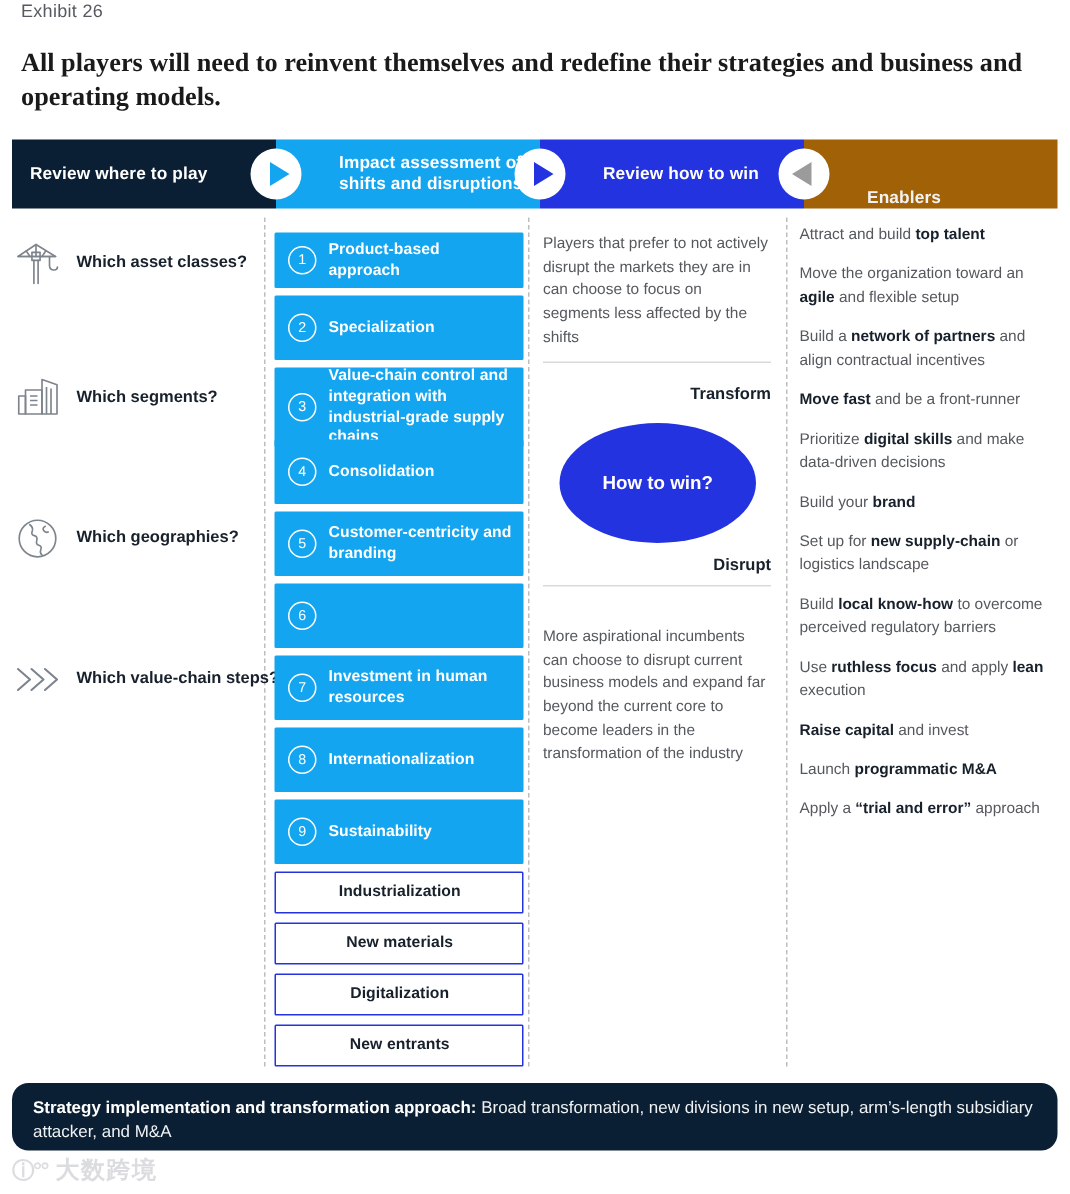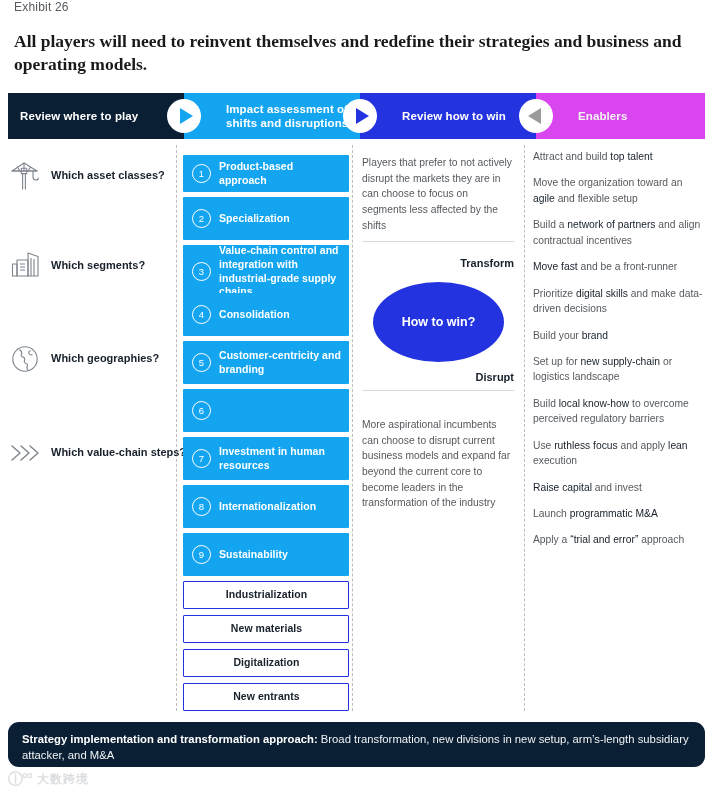--- a/index.html
+++ b/index.html
@@ -59,21 +59,21 @@
     font-weight: bold;
     line-height: 1.22;
     letter-spacing: 0.1px;
   }
   .stage-0 { width: 176px; background: #0a1f33; padding-left: 12px; }
   .stage-0 .stage-label { color: #ffffff; }
   .stage-1 { width: 176px; background: #14a5f0; padding-left: 42px; }
   .stage-1 .stage-label { color: #ffffff; }
   .stage-2 { width: 176px; background: #2433e0; padding-left: 42px; }
   .stage-2 .stage-label { color: #ffffff; }
-  .stage-3 { flex: 1; background: #d946ef; padding-left: 42px; }
+  .stage-3 { flex: 1; background: #a16207; padding-left: 42px; align-items: flex-end; }
   .stage-3 .stage-label { color: #f2f2f2; }
 
   
   .arrow-badge {
     position: absolute;
     left: -17px;
     top: 50%;
     transform: translateY(-50%);
     width: 34px;
     height: 34px;
@@ -235,21 +235,21 @@
   }
 
   
   .col-enablers { position: absolute; left: 533px; top: 4px; width: 170px; }
   .enabler {
     font-size: 10.3px;
     line-height: 1.5;
     color: #55595e;
     margin-bottom: 11px;
   }
-  .enabler b { color: #17202b; font-weight: normal; }
+  .enabler b { color: #17202b; font-weight: bold; }
 
   
   .bottom-banner {
     position: absolute;
     left: 8px;
     top: 722px;
     width: 697px;
     height: 45px;
     box-sizing: border-box;
     background: #0a1f33;
@@ -272,21 +272,21 @@
     opacity: 0.30;
     pointer-events: none;
   }
   .wm-mark {
     font-size: 15px;
     color: #8a8f96;
     font-weight: bold;
     letter-spacing: -1px;
   }
   .wm-text {
-    font-size: 12px;
+    font-size: 16px;
     color: #8a8f96;
     font-weight: bold;
     letter-spacing: 1px;
   }
 </style>
 </head>
 <body>
 
 <div class="exhibit-label">Exhibit 26</div>
 

